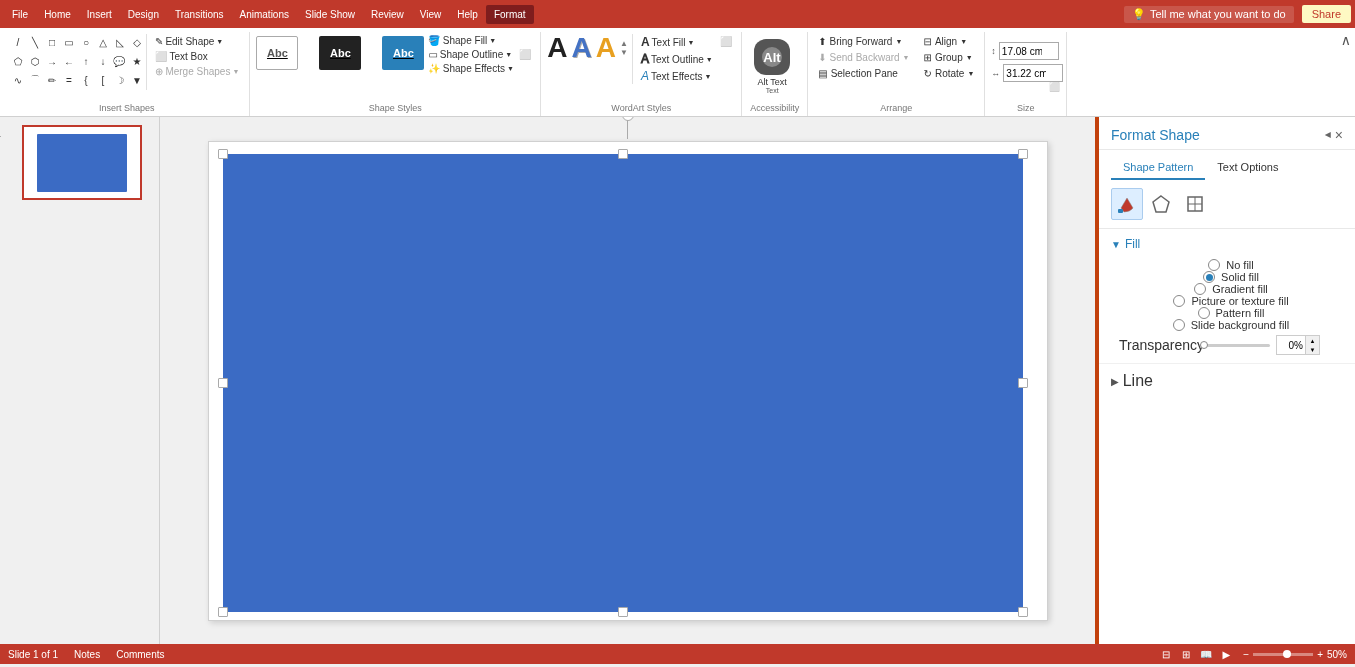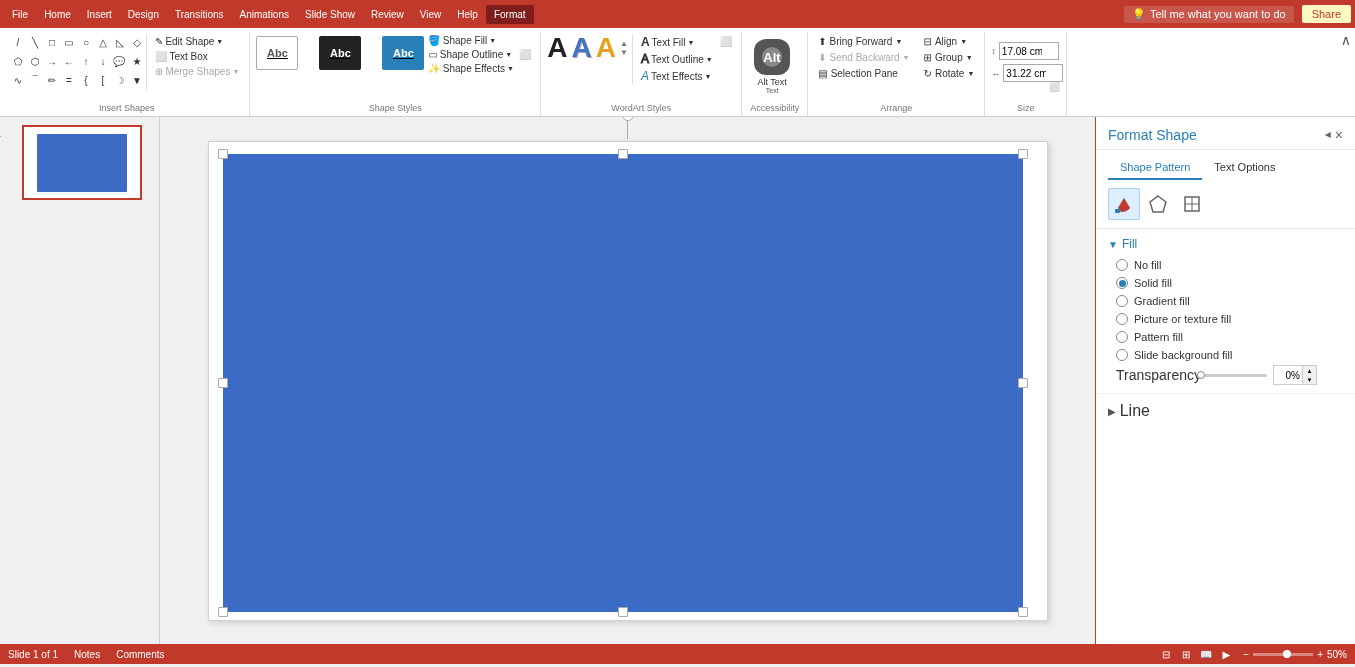--- a/index.html
+++ b/index.html
@@ -319,21 +319,21 @@
     .handle.ml { top: calc(50% - 5px); left: -5px; cursor: w-resize; }
     .handle.mr { top: calc(50% - 5px); right: -5px; cursor: e-resize; }
     .handle.bl { bottom: -5px; left: -5px; cursor: sw-resize; }
     .handle.bc { bottom: -5px; left: calc(50% - 5px); cursor: s-resize; }
     .handle.br { bottom: -5px; right: -5px; cursor: se-resize; }
 
     
     .format-panel {
       width: 260px;
       background: white;
-      border-left: 1px solid #c2410c;
+      border-left: 4px solid #c2410c;
       display: flex;
       flex-direction: column;
     }
     .panel-header {
       display: flex;
       align-items: center;
       justify-content: space-between;
       padding: 10px 12px 6px 12px;
       border-bottom: 1px solid #e8e8e8;
     }
@@ -397,22 +397,22 @@
       font-size: 10px;
     }
     .section-title {
       font-size: 12px;
       color: #2980b9;
       font-weight: 500;
     }
     .fill-options {
       display: flex;
       flex-direction: column;
-      gap: 6px;
       padding-left: 8px;
+      align-items: center;
     }
     .radio-row {
       display: flex;
       align-items: center;
       gap: 6px;
       font-size: 11px;
       color: #333;
       cursor: pointer;
     }
     .radio-circle {

